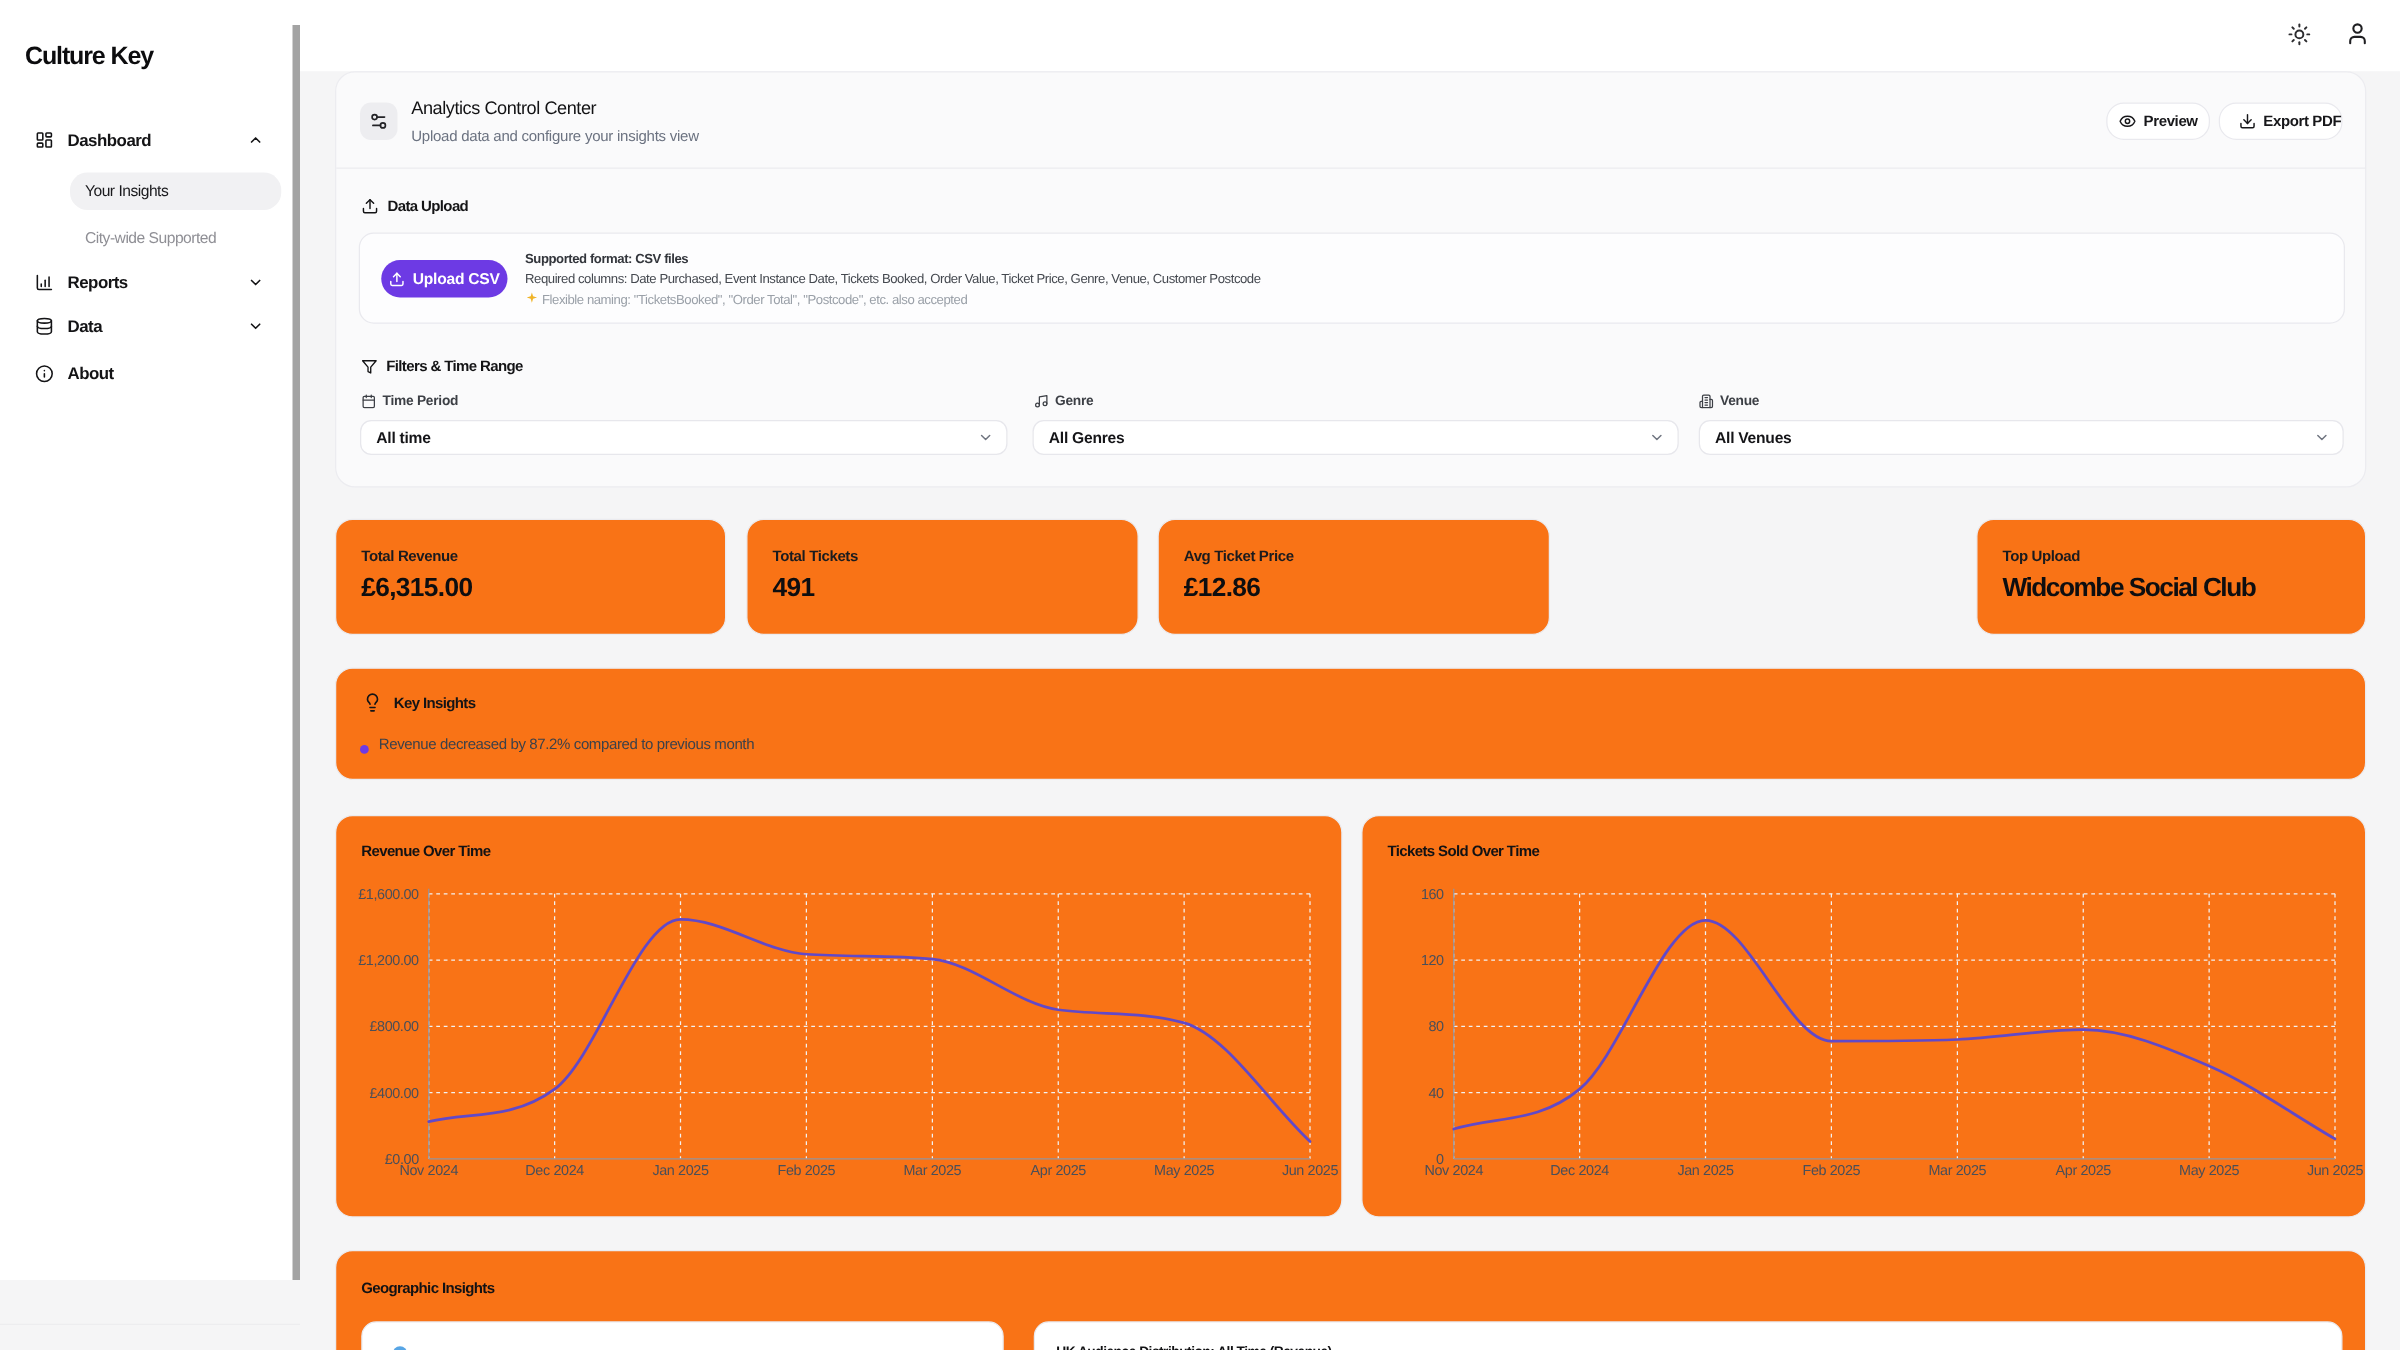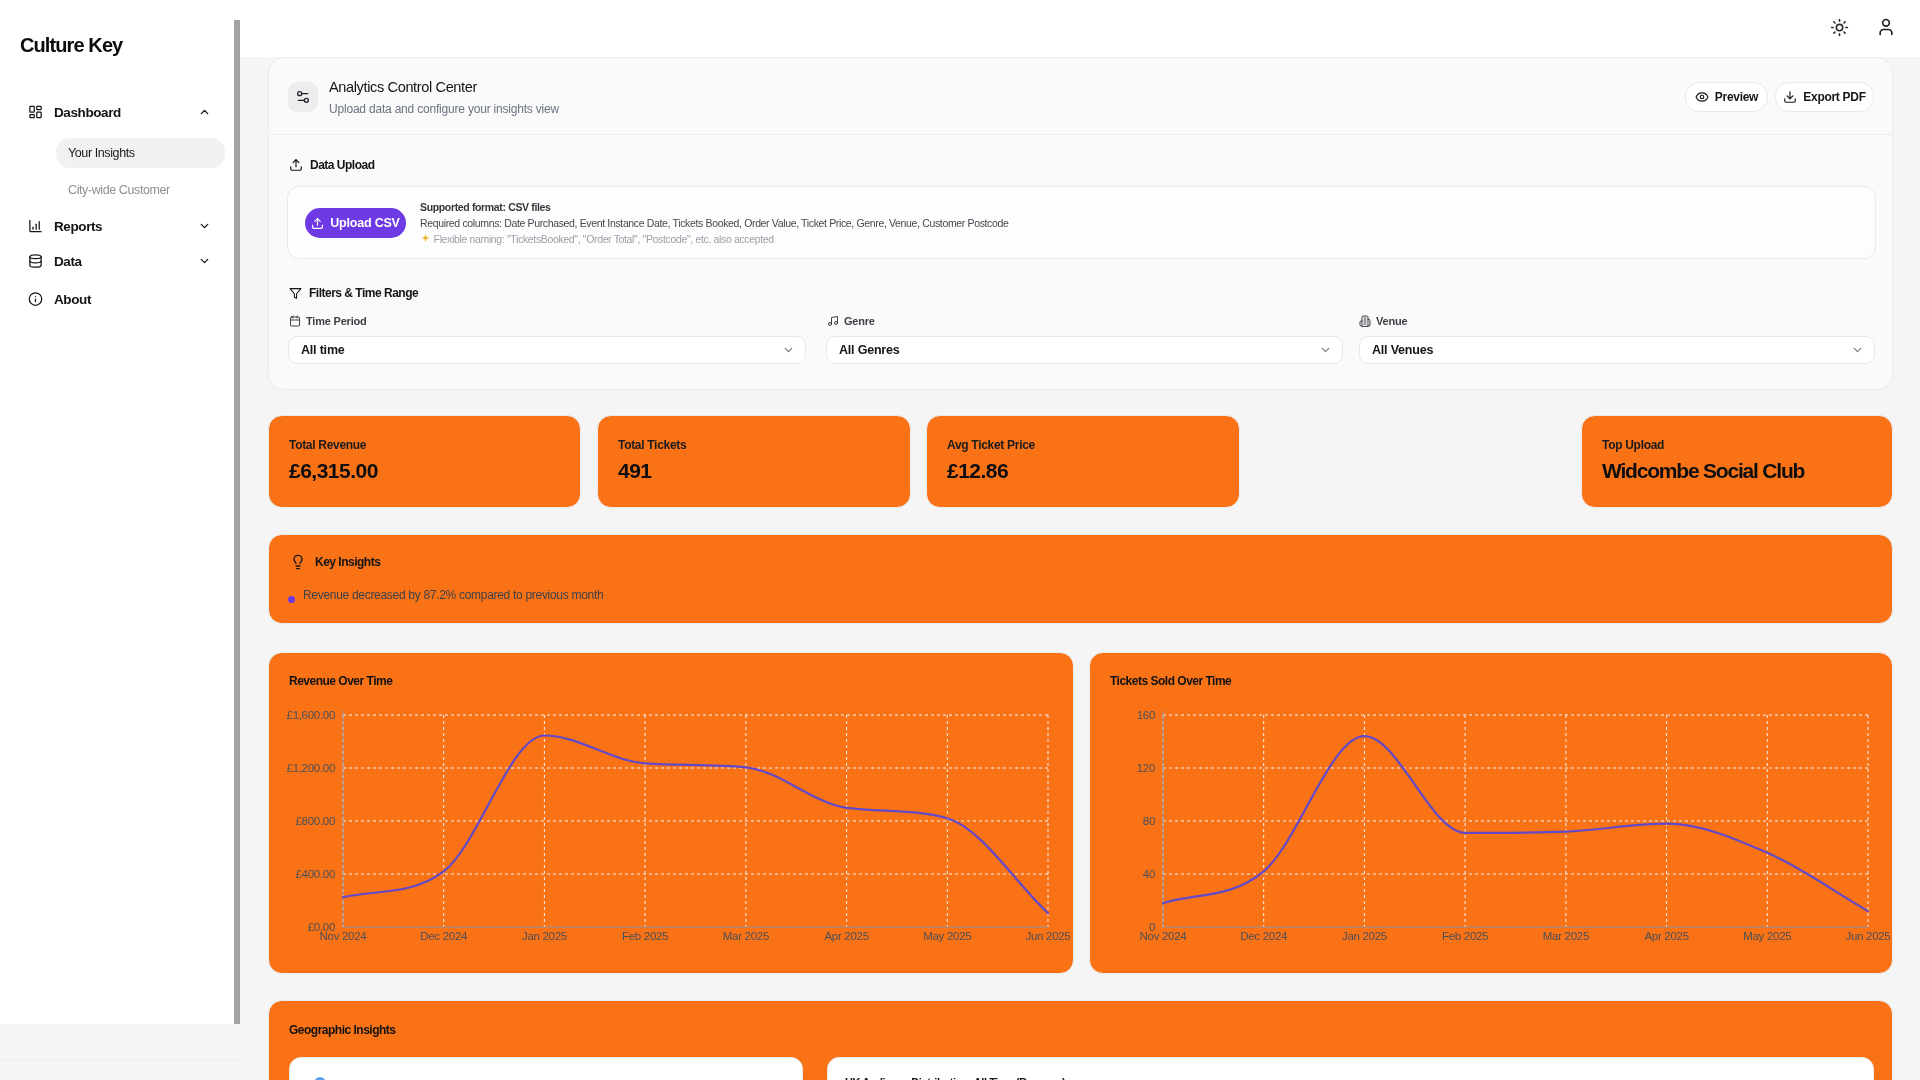--- a/index.html
+++ b/index.html
@@ -26,21 +26,21 @@
   #main { position:absolute; left:240px; top:0; width:1680px; height:1080px; }
   .card { position:absolute; background:#f97316; border:1px solid #ebebef; border-radius:14px; }
 
   
   #ctl { left:28px; top:57px; width:1625px; height:333px; background:#fafafb; border:1px solid #ececf0; border-radius:16px; }
   #ctl-iconbox { position:absolute; left:19px; top:24px; width:30px; height:30px; background:#ededf0; border-radius:9px; }
   #ctl-title { position:absolute; left:60px; top:21px; font-size:14.5px; font-weight:normal; letter-spacing:-0.35px; }
   #ctl-sub { position:absolute; left:60px; top:44px; font-size:12px; color:#6b7280; }
   .pillbtn { position:absolute; top:24px; height:30px; background:#ffffff; border:1px solid #e9e9ee; border-radius:14px; display:flex; align-items:center; justify-content:center; gap:6px; font-size:12px; font-weight:bold; color:#17171a; letter-spacing:-0.3px; }
   #btn-preview { left:1416px; width:83px; }
-  #btn-export { left:1506px; width:99px; }
+  #btn-export { left:1506px; width:99px;justify-content:flex-end; }
   #ctl-div { position:absolute; left:0; top:76px; width:100%; border-top:1px solid #ececf0; }
   .secthead { position:absolute; display:flex; align-items:center; gap:7px; font-size:12px; letter-spacing:-0.5px; font-weight:bold; color:#141416; }
   #upbox { position:absolute; left:18px; top:128px; width:1589px; height:73px; background:#fdfdfe; border:1px solid #e9e9ee; border-radius:12px; }
   #upbtn { position:absolute; left:17px; top:21px; width:101px; height:30px; background:#6d3ae4; border-radius:15px; color:#ffffff; display:flex; align-items:center; justify-content:center; gap:6px; font-size:12.5px; font-weight:bold; }
   .upl { position:absolute; left:132px; white-space:nowrap; }
   #upl1 { top:14px; font-size:10.5px; font-weight:bold; color:#33363c; letter-spacing:-0.35px; }
   #upl2 { top:30px; font-size:10.5px; color:#44484f; letter-spacing:-0.35px; }
   #upl3 { top:46px; font-size:10.5px; color:#9aa0a8; letter-spacing:-0.35px; }
   .flabel { position:absolute; display:flex; align-items:center; gap:5px; font-size:11px; font-weight:bold; color:#3c3f45; letter-spacing:-0.2px; }
   .sel { position:absolute; top:278px; height:28px; background:#ffffff; border:1px solid #e7e7ec; border-radius:9px; }
@@ -108,21 +108,21 @@
       </svg>
     <span class="nlabel">Dashboard</span>
     <svg class="chev ic" width="13" height="13" viewBox="0 0 24 24" fill="none" stroke="#141416" stroke-width="2.4" stroke-linecap="round" stroke-linejoin="round">
         <path d="m18 15-6-6-6 6"></path>
       </svg>
   </div>
 
   <div id="pill-yi">
       <span>Your Insights</span>
     </div>
-  <div id="citywide">City-wide Customer</div>
+  <div id="citywide">City-wide Supported</div>
 
   <div class="navrow" style="top:191px;">
     <svg class="nicon ic" width="15" height="15" viewBox="0 0 24 24" fill="none" stroke="#141416" stroke-width="2" stroke-linecap="round" stroke-linejoin="round">
         <path d="M3 3v16a2 2 0 0 0 2 2h16"></path>
         <path d="M13 17V9"></path>
         <path d="M18 17V5"></path>
         <path d="M8 17v-3"></path>
       </svg>
     <span class="nlabel">Reports</span>
     <svg class="chev ic" width="13" height="13" viewBox="0 0 24 24" fill="none" stroke="#141416" stroke-width="2.4" stroke-linecap="round" stroke-linejoin="round">

